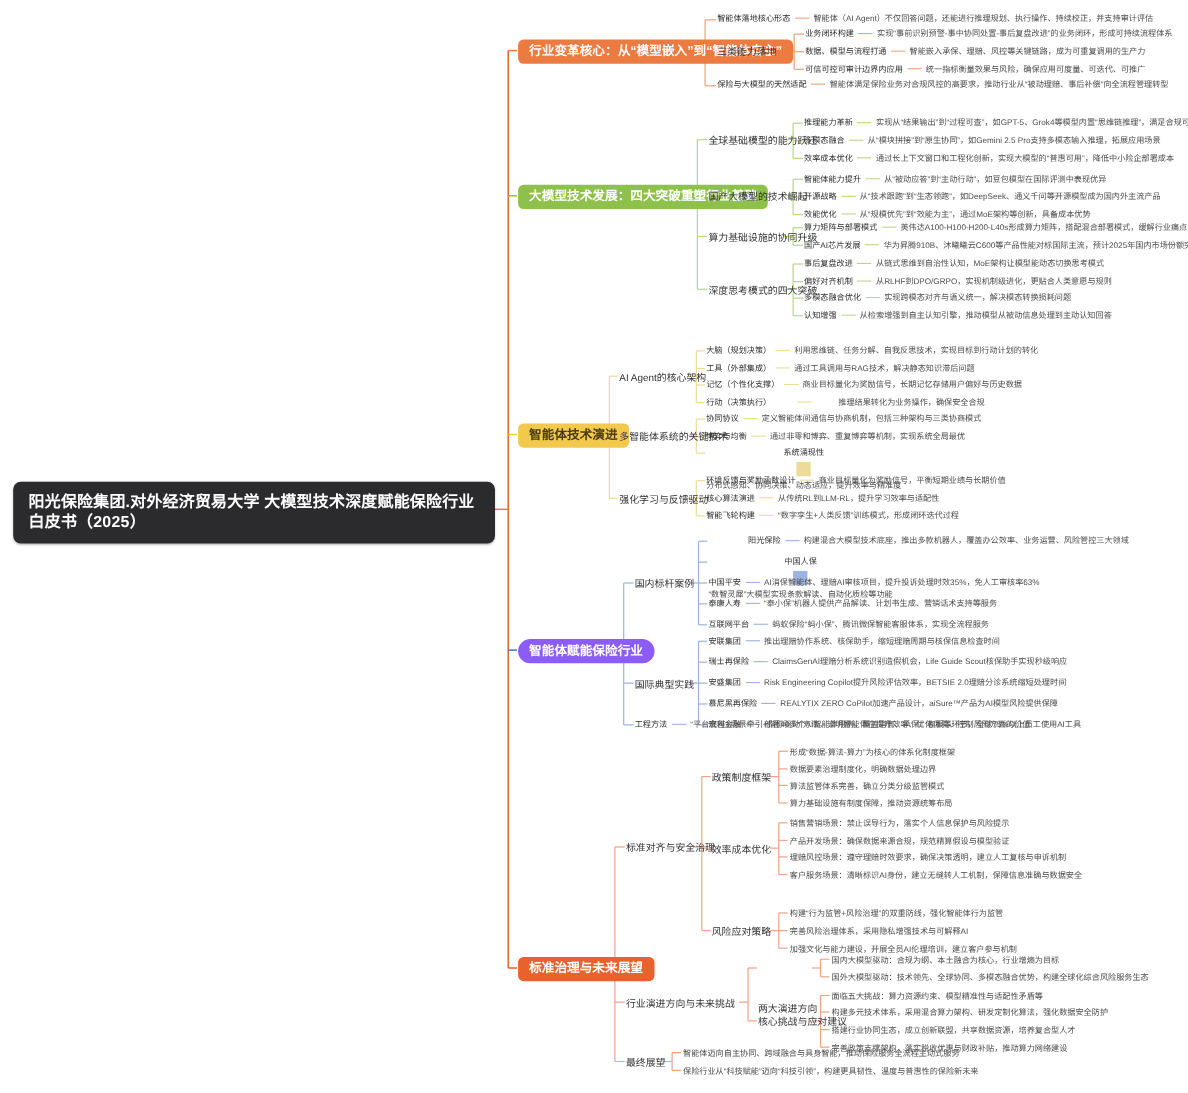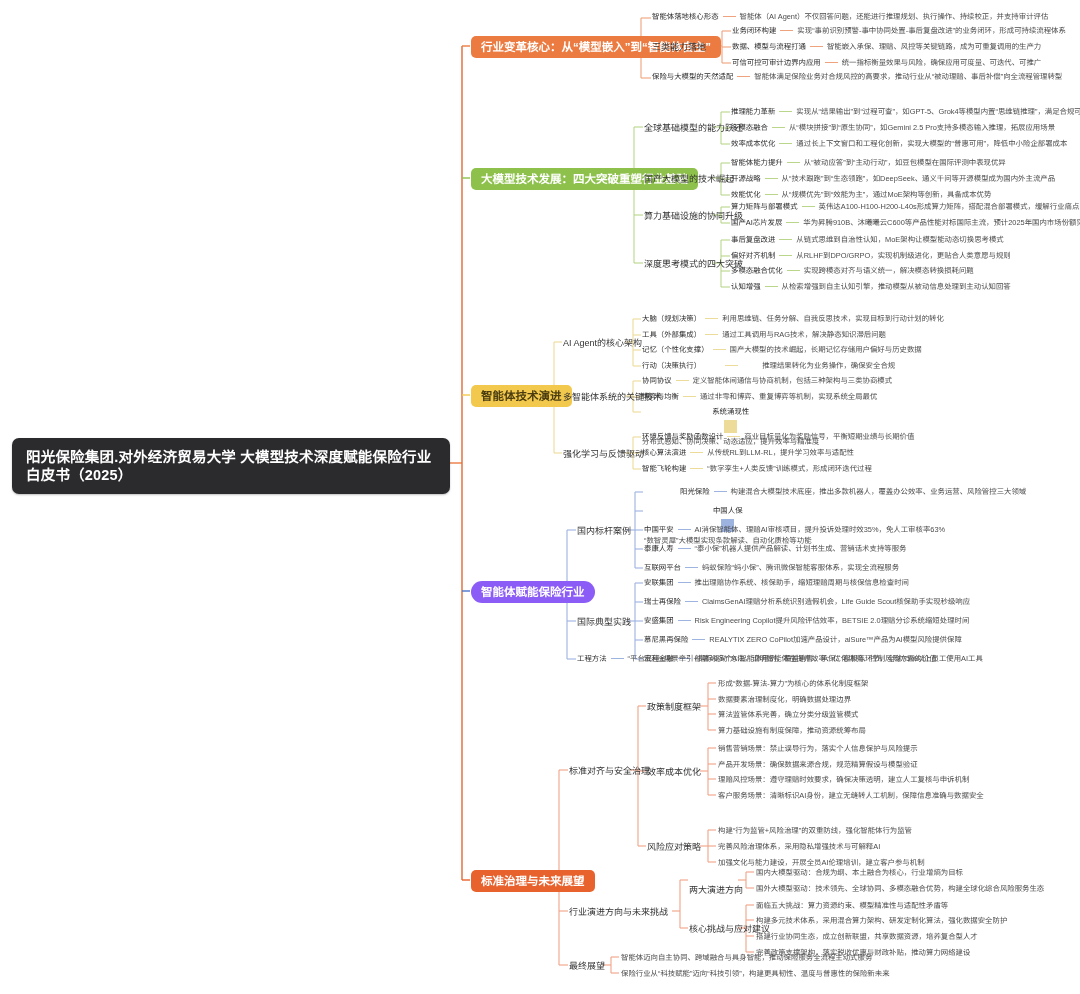--- a/index.html
+++ b/index.html
@@ -370,21 +370,21 @@
     <span class="d">利用思维链、任务分解、自我反思技术，实现目标到行动计划的转化</span>
   </div>
   <div class="node l3" style="left:642px; top:330px;">
     <span class="t">工具（外部集成）</span>
     <span class="dash y"></span>
     <span class="d">通过工具调用与RAG技术，解决静态知识滞后问题</span>
   </div>
   <div class="node l3" style="left:642px; top:345px;">
     <span class="t">记忆（个性化支撑）</span>
     <span class="dash y"></span>
-    <span class="d">国产大模型的技术崛起，长期记忆存储用户偏好与历史数据</span>
+    <span class="d">商业目标量化为奖励信号，长期记忆存储用户偏好与历史数据</span>
   </div>
   <div class="node l3" style="left:642px; top:361px;gap:24px;">
     <span class="t">行动（决策执行）</span>
     <span class="dash y"></span>
     <span class="d">推理结果转化为业务操作，确保安全合规</span>
   </div>
   <div class="node l2" style="left:563px; top:391px;">
     <span>多智能体系统的关键技术</span>
   </div>
   <div class="node l3" style="left:642px; top:376px;">
@@ -530,21 +530,21 @@
   </div>
   <div class="node l3 plain" style="left:718px; top:842px;">
     <span class="d">完善风险治理体系，采用隐私增强技术与可解释AI</span>
   </div>
   <div class="node l3 plain" style="left:718px; top:858px;">
     <span class="d">加强文化与能力建设，开展全员AI伦理培训，建立客户参与机制</span>
   </div>
   <div class="node l2" style="left:569px; top:906px;">
     <span>行业演进方向与未来挑战</span>
   </div>
-  <div class="node l2" style="left:689px; top:884px;">
+  <div class="node l2" style="left:689px; top:911px;">
     <span>两大演进方向</span>
   </div>
   <div class="node l3 plain" style="left:756px; top:868px;">
     <span class="d">国内大模型驱动：合规为纲、本土融合为核心，行业增熵为目标</span>
   </div>
   <div class="node l3 plain" style="left:756px; top:884px;">
     <span class="d">国外大模型驱动：技术领先、全球协同、多模态融合优势，构建全球化综合风险服务生态</span>
   </div>
   <div class="node l2" style="left:689px; top:923px;">
     <span>核心挑战与应对建议</span>

